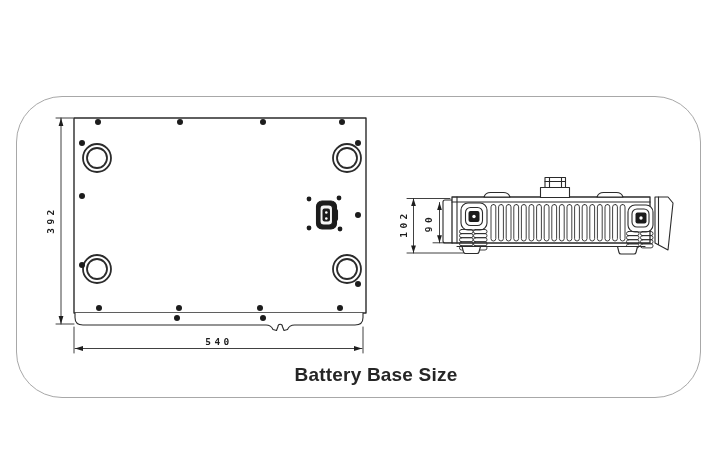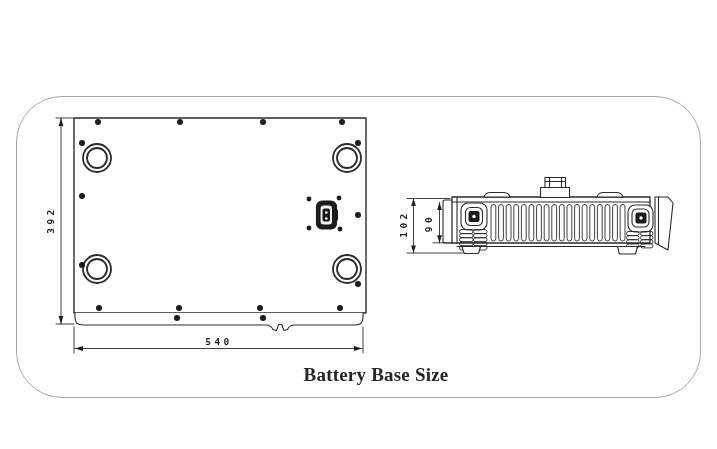--- a/index.html
+++ b/index.html
@@ -2,21 +2,21 @@
 <html><head>
 <meta charset="utf-8">
 <style>
   html,body{margin:0;padding:0;background:#ffffff;}
   .canvas{position:relative;width:717px;height:449px;background:#ffffff;overflow:hidden;
           font-family:"Liberation Sans",sans-serif;}
   .frame{position:absolute;left:16px;top:96px;width:683px;height:300px;
          border:1.4px solid #a8a8a8;border-radius:46px;}
   .drawing{position:absolute;left:0;top:0;width:717px;height:449px;}
   .caption{position:absolute;left:376px;top:364px;transform:translateX(-50%);
-           font-size:19px;font-weight:600;color:#262626;white-space:nowrap;letter-spacing:0.2px;font-family:Liberation Serif, serif;}
+           font-size:19px;font-weight:600;color:#262626;white-space:nowrap;letter-spacing:0.2px;}
   .dim-text{font-family:"DejaVu Sans Mono",monospace;font-weight:bold;font-size:9.5px;
             fill:#1e1e1e;letter-spacing:3.5px;}
   svg *{vector-effect:non-scaling-stroke;}
 </style>
 </head>
 <body>
 
 <div class="canvas">
   <div class="frame"></div>
 

